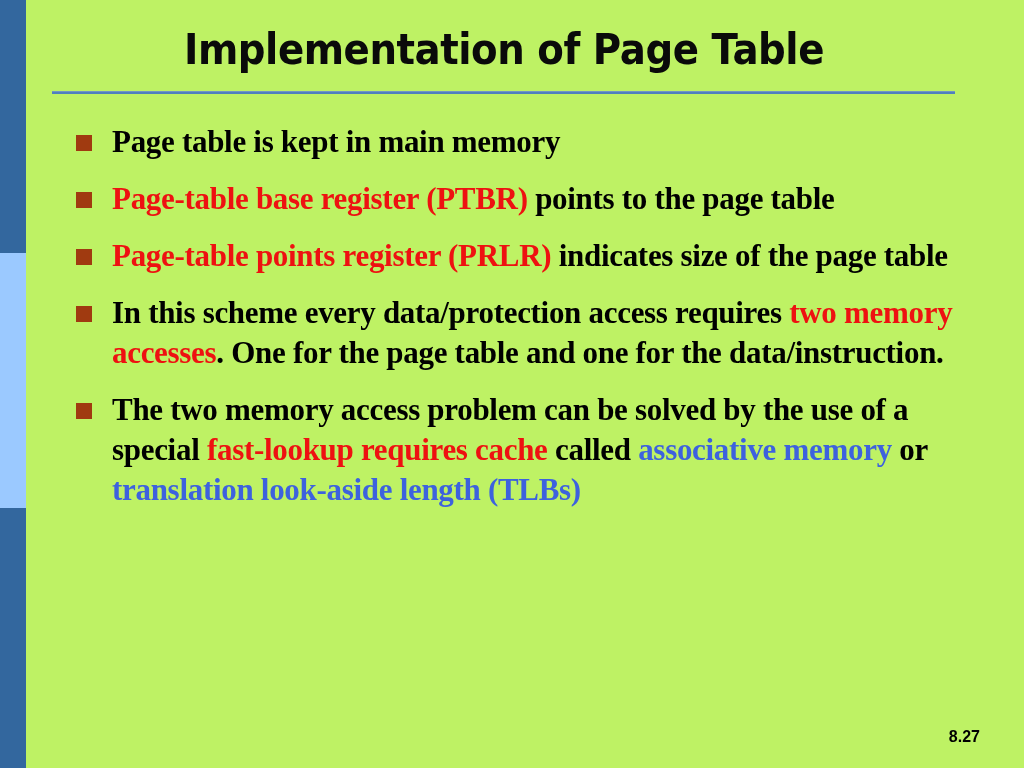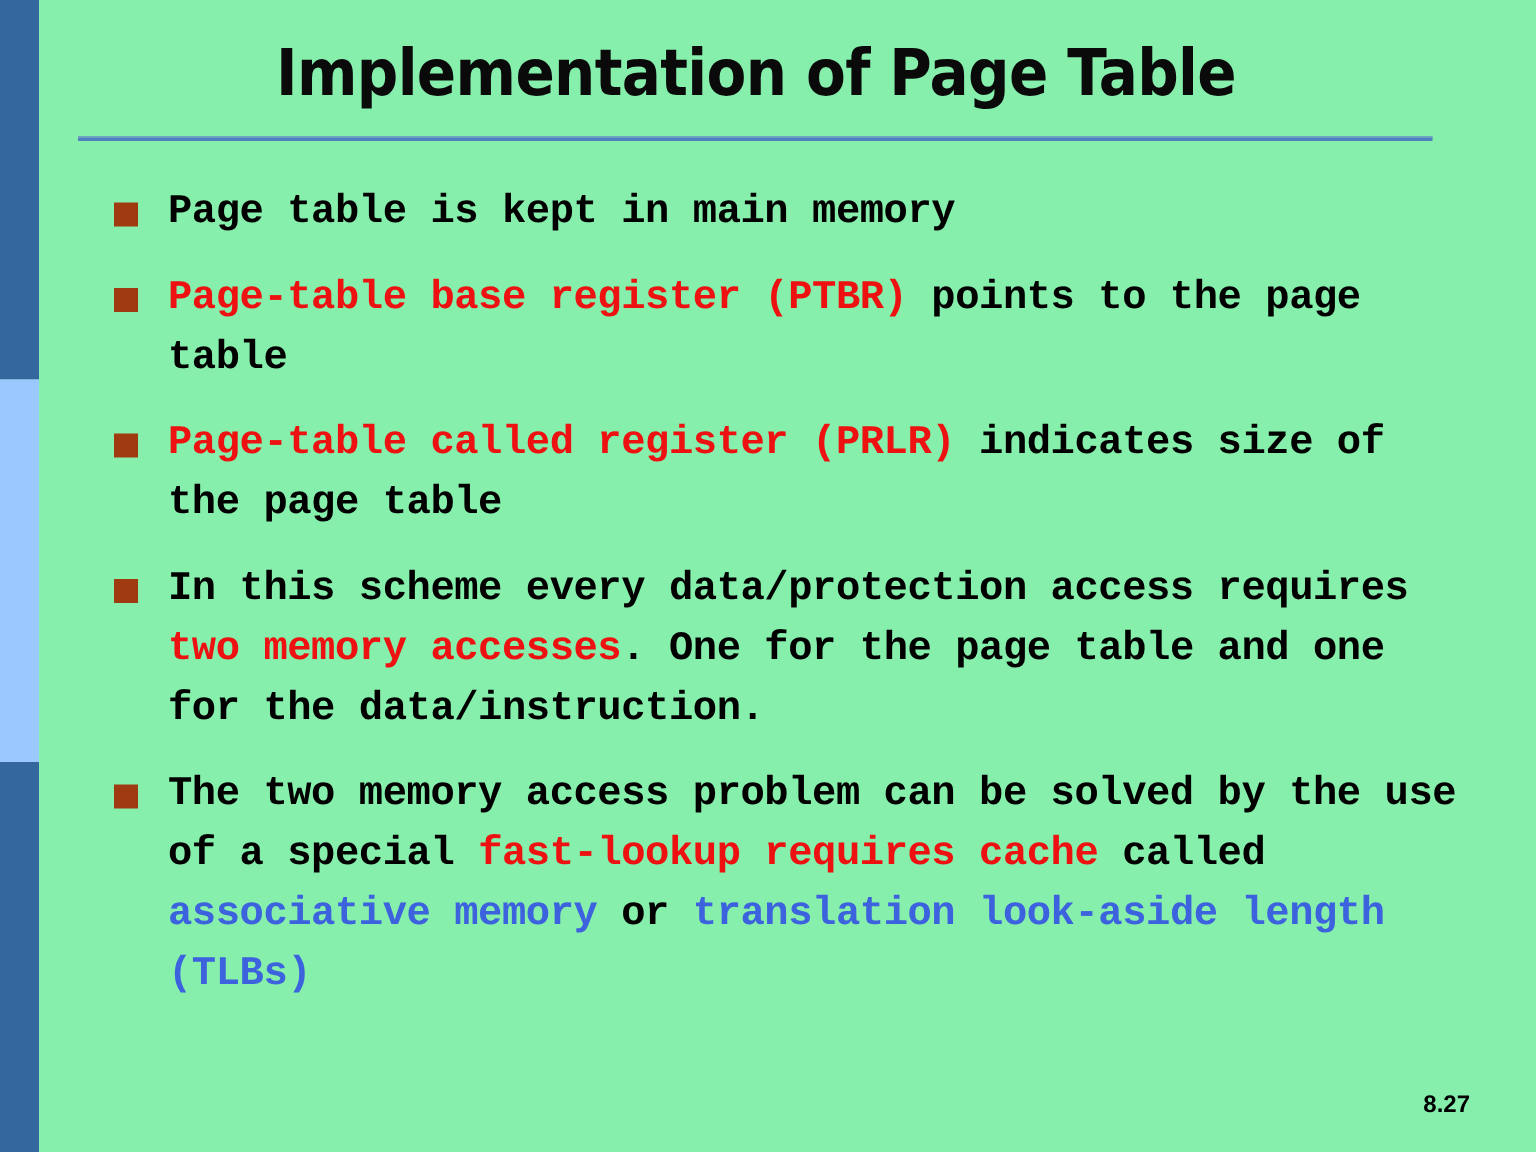--- a/index.html
+++ b/index.html
@@ -9,21 +9,21 @@
     height: 768px;
     background: #ffffff;
     font-family: "Liberation Sans", sans-serif;
     overflow: hidden;
   }
 
   #slide {
     position: relative;
     width: 1024px;
     height: 768px;
-    background: #86efac;
+    background: #bef264;
   }
 
   
   .sidebar {
     position: absolute;
     left: 0;
     top: 0;
     width: 26px;
     height: 768px;
   }
@@ -70,23 +70,23 @@
     position: absolute;
     left: 74px;
     top: 122px;
     width: 906px;
   }
 
   .bullet {
     position: relative;
     padding-left: 38px;
     margin-bottom: 17px;
-    font-family: Liberation Mono, monospace;
+    font-family: Liberation Serif, serif;
     font-weight: bold;
-    font-size: 27px;
+    font-size: 31px;
     line-height: 40px;
     color: #000000;
     letter-spacing: -0.3px;
   }
   .bullet:last-child { margin-bottom: 0; }
 
   .bullet .marker {
     position: absolute;
     left: 2px;
     top: 13px;
@@ -125,20 +125,20 @@
 
   <div class="title-wrap">
     <div class="slide-title">Implementation of Page Table</div>
   </div>
 
   <div class="title-rule"></div>
 
   <div class="body" id="bullet-list">
       <div class="bullet"><span class="marker"></span><span class="txt">Page table is kept in main memory</span></div>
       <div class="bullet"><span class="marker"></span><span class="txt red">Page-table base register (PTBR)</span><span class="txt"> points to the page table</span></div>
-      <div class="bullet"><span class="marker"></span><span class="txt red">Page-table called register (PRLR)</span><span class="txt"> indicates size of the page table</span></div>
+      <div class="bullet"><span class="marker"></span><span class="txt red">Page-table points register (PRLR)</span><span class="txt"> indicates size of the page table</span></div>
       <div class="bullet"><span class="marker"></span><span class="txt">In this scheme every data/protection access requires </span><span class="txt red">two memory accesses</span><span class="txt">.  One for the page table and one for the data/instruction.</span></div>
       <div class="bullet"><span class="marker"></span><span class="txt">The two memory access problem can be solved by the use of a special </span><span class="txt red">fast-lookup requires cache</span><span class="txt"> called </span><span class="txt blue">associative memory</span><span class="txt"> or </span><span class="txt blue">translation look-aside length (TLBs)</span></div>
     </div>
 
   <div class="page-number">8.27</div>
 
 </div>
 
 </body></html>

